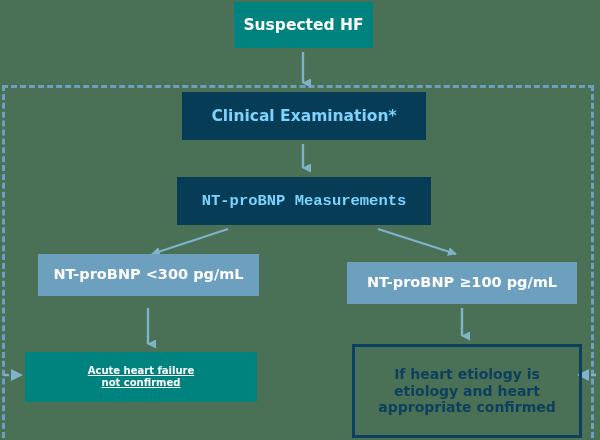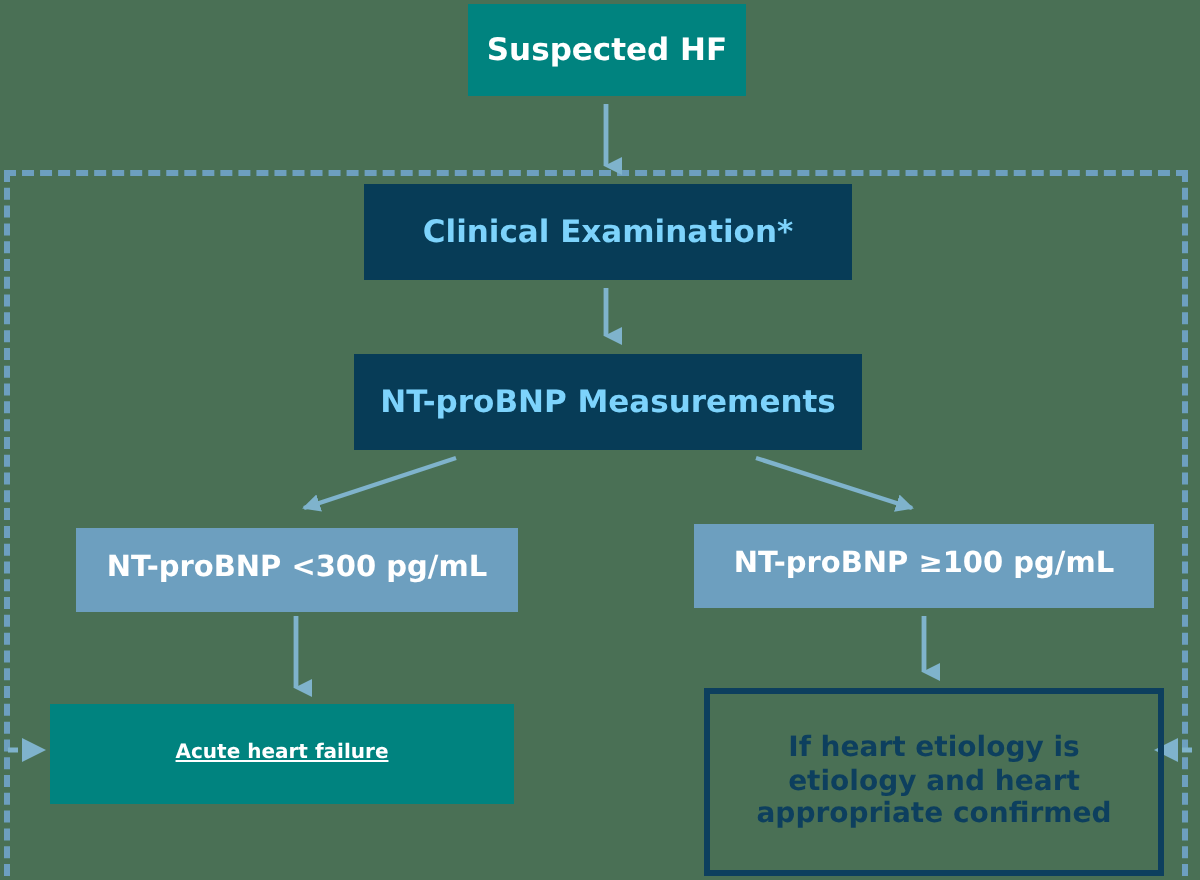--- a/index.html
+++ b/index.html
@@ -75,24 +75,25 @@
   }
 
   #node-clinical-exam {
     left: 182px; top: 92px; width: 244px; height: 48px;
     font-size: 15.5px;
   }
 
   #node-ntprobnp-measure {
     left: 177px; top: 177px; width: 254px; height: 48px;
     font-size: 15.5px;
+    font-family: Liberation Mono, monospace;
   }
 
   #node-ntprobnp-low {
-    left: 38px; top: 264px; width: 221px; height: 42px;
+    left: 38px; top: 254px; width: 221px; height: 42px;
     font-size: 14.5px;
   }
 
   #node-ntprobnp-high {
     left: 347px; top: 262px; width: 230px; height: 42px;
     font-size: 14.5px;
   }
 
   #node-ahf-not-confirmed {
     left: 25px; top: 352px; width: 232px; height: 50px;
@@ -188,20 +189,21 @@
     <span class="node-text">NT-proBNP &lt;300 pg/mL</span>
   </div>
 
   <div id="node-ntprobnp-high" class="node node-blue">
     <span class="node-text">NT-proBNP ≥100 pg/mL</span>
   </div>
 
   <div id="node-ahf-not-confirmed" class="node node-teal">
     <div>
       <span class="node-text">Acute heart failure</span>
+      <span class="node-text">not confirmed</span>
     </div>
   </div>
 
   <div id="node-hf-suspected-action" class="node node-outline">
     <span class="node-text">If heart etiology is</span>
     <span class="node-text">etiology and heart</span>
     <span class="node-text">appropriate confirmed</span>
   </div>
 
 </div>

